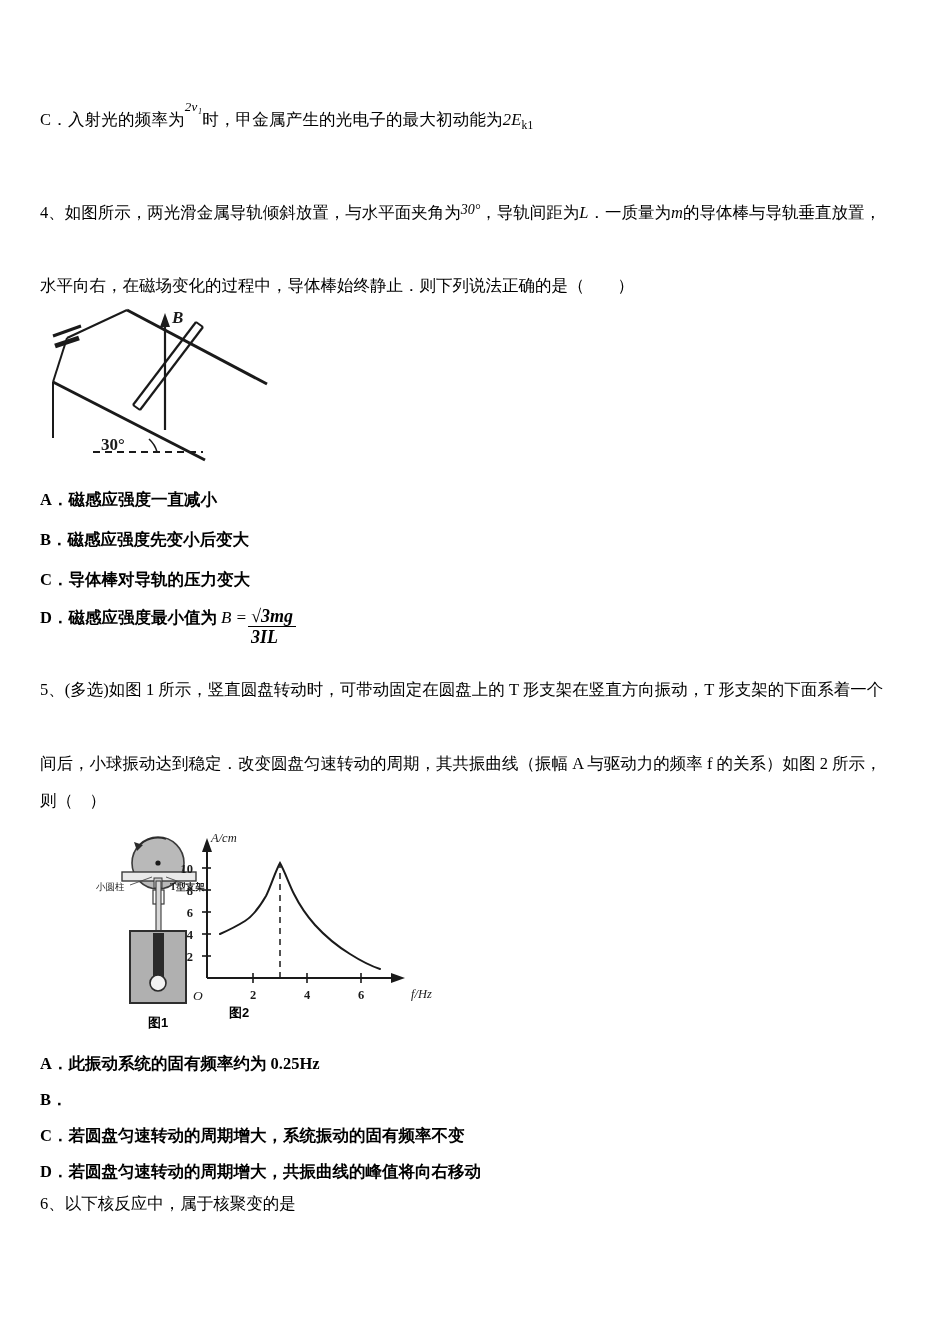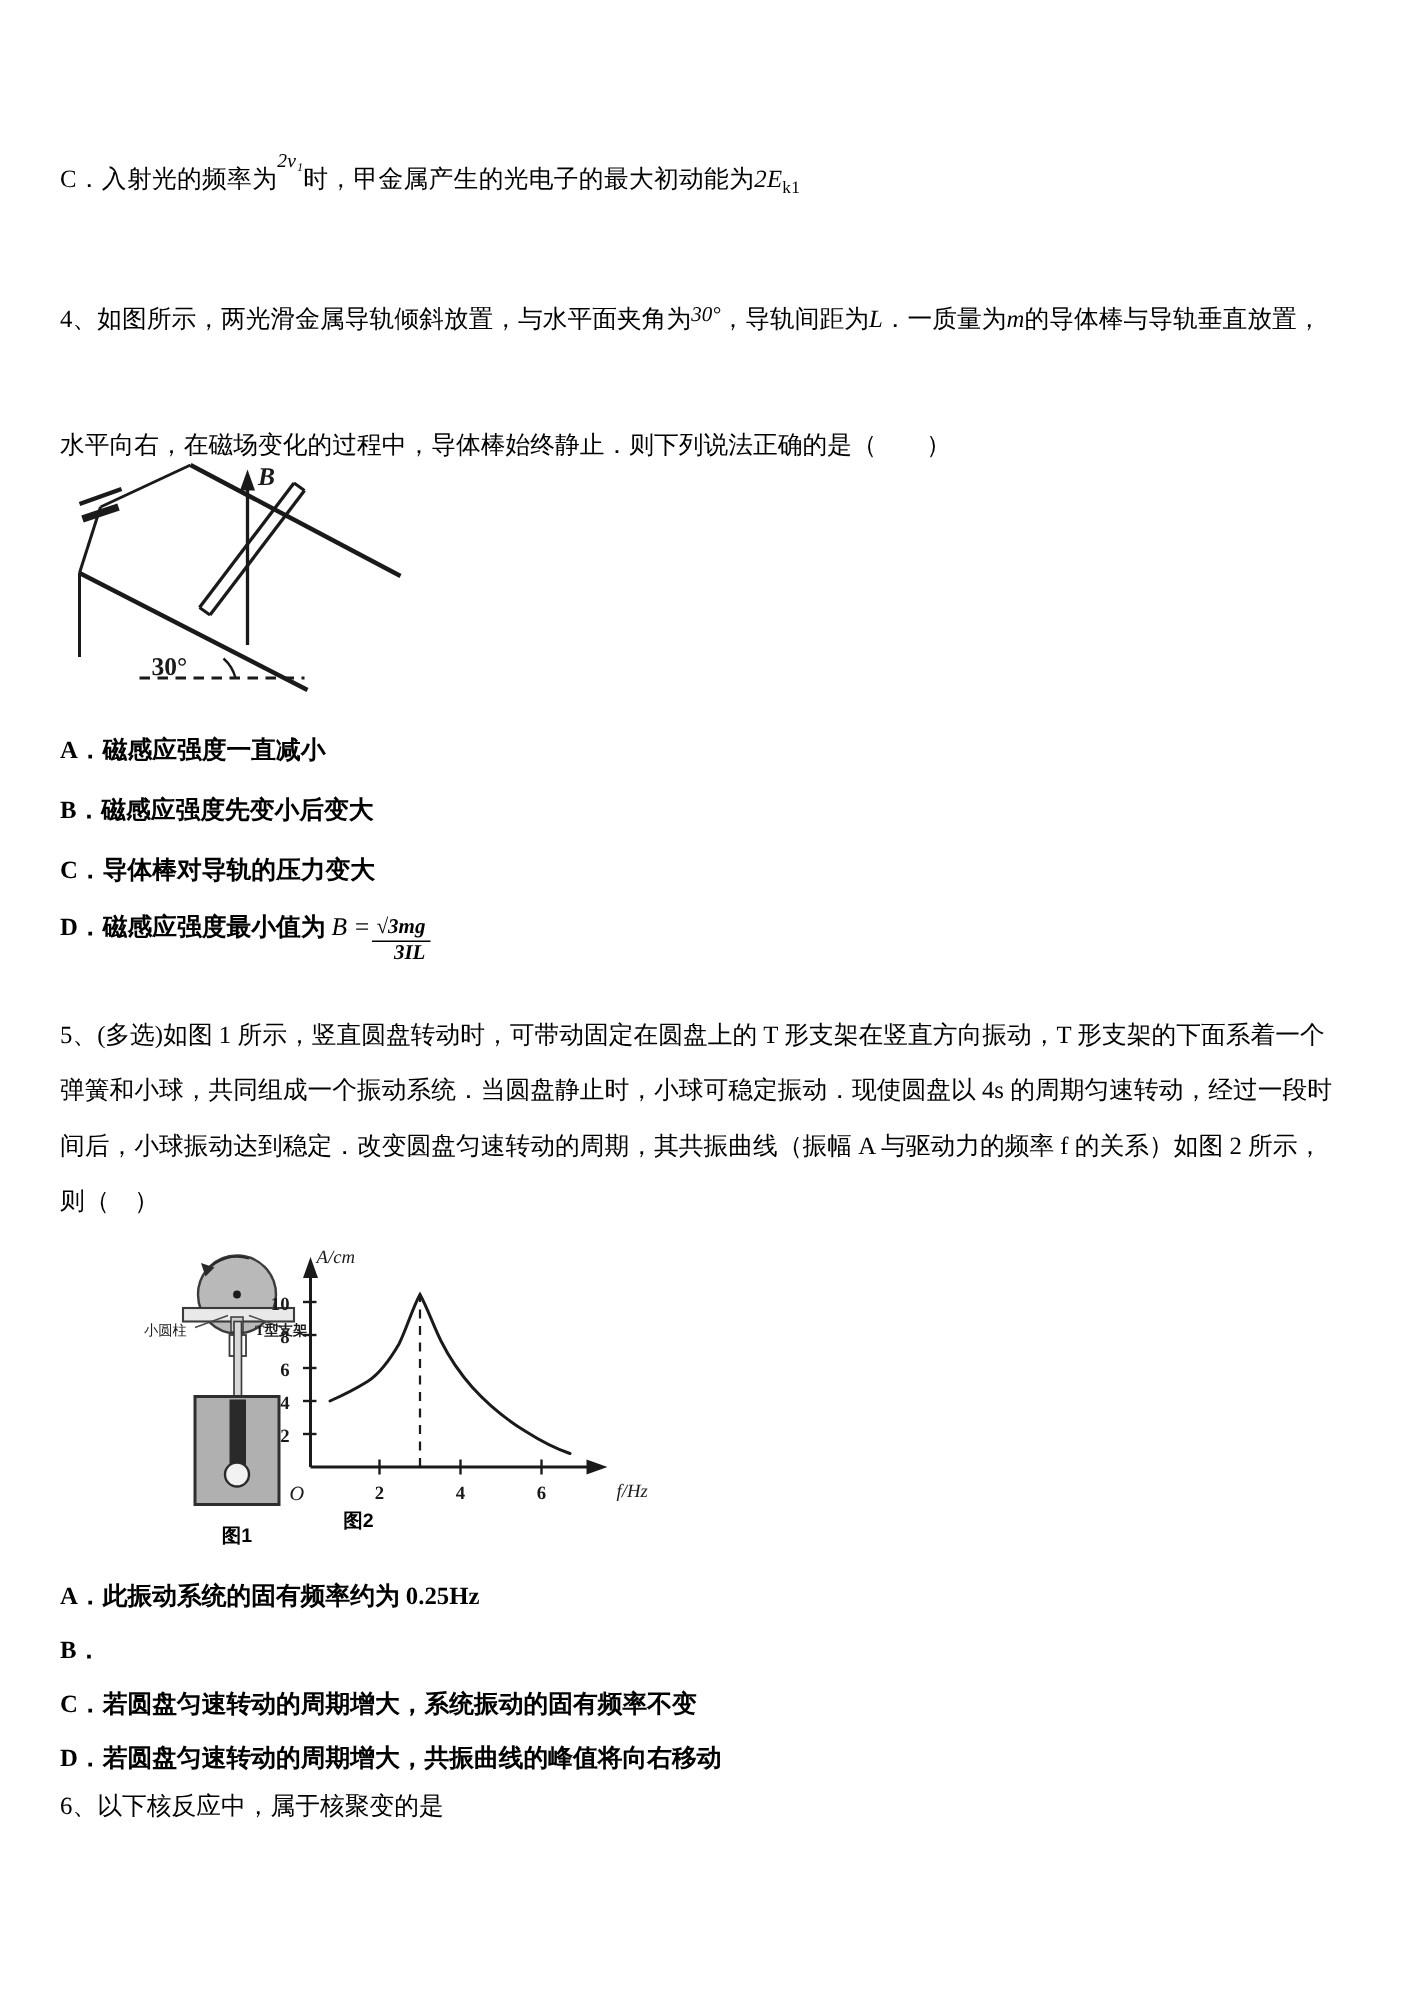--- a/index.html
+++ b/index.html
@@ -44,23 +44,23 @@
   }
   .bold { font-weight: normal; }
   .mi { font-style: italic; font-family: "Liberation Serif", serif; }
   .sup { font-size: 0.7em; vertical-align: super; }
   .sub { font-size: 0.7em; vertical-align: sub; }
 
   
   .frac {
     display: inline-block;
     vertical-align: middle;
-    text-align: right;
+    text-align: left;
     font-style: italic;
-    font-size: 14px;
+    font-size: 18px;
     line-height: 1.12;
     margin: 0 1px;
     position: relative;
     top: -1px;
   }
   .frac .num { display: block; padding: 0 3px; border-bottom: 1.1px solid #000; }
   .frac .den { display: block; padding: 0 3px; }
   .radical { white-space: nowrap; }
 
   
@@ -88,21 +88,21 @@
 <div class="page">
 
   <div class="abs line bold" style="left:40px; top:104px;">
     <span>C．</span><span>入射光的频率为</span><span class="mi sup" style="font-size:13px;position:relative;top:-7px;">2ν₁</span><span>时，甲金属产生的光电子的最大初动能为</span><span class="mi">2E</span><span class="sub">k1</span>
   </div>
 
 
   <div class="abs qpara" style="left:40px; top:196px; width:875px;">
     <span>4、</span><span>如图所示，两光滑金属导轨倾斜放置，与水平面夹角为</span><span class="mi" style="font-size:14px;position:relative;top:-4px;">30°</span><span>，导轨间距为</span><span class="mi">L</span><span>．一质量为</span><span class="mi">m</span><span>的导体棒与导轨垂直放置，</span>
   </div>
-  <div class="abs qpara" style="left:40px; top:280px; width:875px;">水平向右，在磁场变化的过程中，导体棒始终静止．则下列说法正确的是（　　）</div>
+  <div class="abs qpara" style="left:40px; top:269px; width:875px;">水平向右，在磁场变化的过程中，导体棒始终静止．则下列说法正确的是（　　）</div>
 
   <div class="fig-rails">
     <svg width="270" height="180" viewBox="0 0 270 180">
 
       <line x1="82" y1="10" x2="222" y2="84" stroke="#1a1a1a" stroke-width="3"></line>
 
       <line x1="8" y1="82" x2="160" y2="160" stroke="#1a1a1a" stroke-width="3"></line>
 
       <line x1="82" y1="10" x2="22" y2="38" stroke="#1a1a1a" stroke-width="2"></line>
       <line x1="8" y1="82" x2="22" y2="38" stroke="#1a1a1a" stroke-width="2"></line>
@@ -145,21 +145,20 @@
     <span class="mi" style="font-weight:normal;font-size:17px;margin-left:4px;">B =</span>
     <span class="frac">
       <span class="num radical">√3mg</span>
       <span class="den">3IL</span>
     </span>
   </div>
 
   <div class="abs qpara" style="left:40px; top:673px; width:880px;">
     <span>5、</span><span class="bold">(多选)</span><span>如图 1 所示，竖直圆盘转动时，可带动固定在圆盘上的 T 形支架在竖直方向振动，T 形支架的下面系着一个</span>
   </div>
-  <div class="abs qpara" style="left:40px; top:710px; width:880px;">弹簧和小球，共同组成一个振动系统．当圆盘静止时，小球可稳定振动．现使圆盘以 4s 的周期匀速转动，经过一段时</div>
   <div class="abs qpara" style="left:40px; top:747px; width:880px;">间后，小球振动达到稳定．改变圆盘匀速转动的周期，其共振曲线（振幅 A 与驱动力的频率 f 的关系）如图 2 所示，</div>
   <div class="abs qpara" style="left:40px; top:784px; width:880px;">则（　）</div>
 
   <div class="fig-group">
 
     <div class="fig1">
       <svg width="132" height="175" viewBox="0 0 132 175">
 
         <circle cx="62" cy="30" r="26" fill="#b9b9b9" stroke="#3b3b3b" stroke-width="1.6"></circle>
         <circle cx="62" cy="30" r="2.6" fill="#1a1a1a"></circle>

